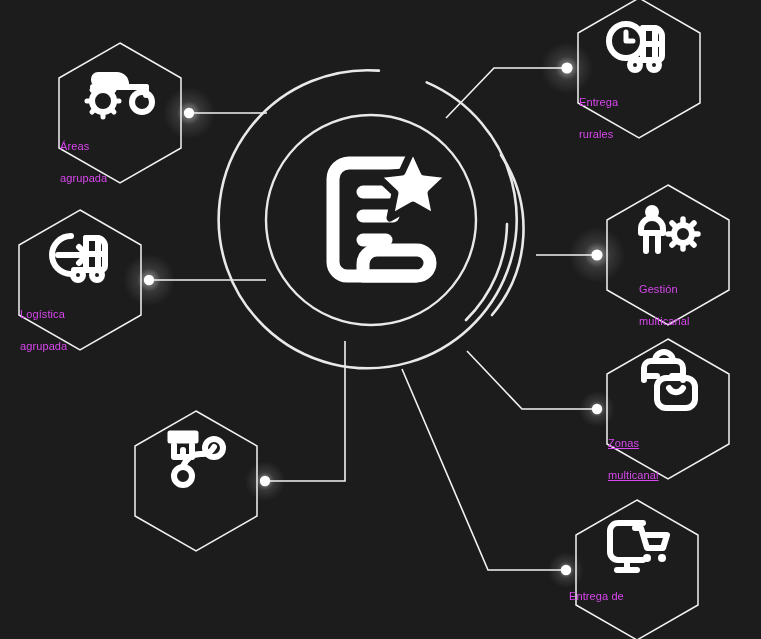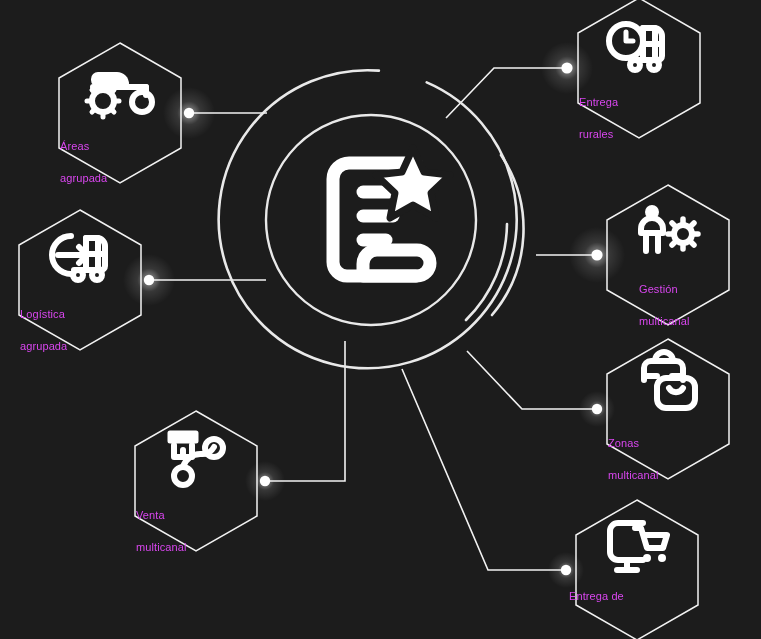--- a/index.html
+++ b/index.html
@@ -197,36 +197,32 @@
   <div class="node-label" style="left:60px; top:122px; width:120px;">
     <div>Áreas</div>
     <div>agrupada</div>
   </div>
 
   <div class="node-label" style="left:20px; top:290px; width:120px;">
     <div>Logística</div>
     <div>agrupada</div>
   </div>
 
-  <div class="node-label" style="left:136px; top:491px; width:120px;">
-    <div>Venta</div>
-    <div>multicanal</div>
-  </div>
 
   <div class="node-label" style="left:579px; top:78px; width:120px;">
     <div>Entrega</div>
     <div>rurales</div>
   </div>
 
   <div class="node-label" style="left:639px; top:265px; width:120px;">
     <div>Gestión</div>
     <div>multicanal</div>
   </div>
 
-  <div class="node-label" style="left:608px; top:419px; width:120px;">
+  <div class="node-label" style="left:608px; top:419px; width:120px;text-decoration:underline;">
     <div>Zonas</div>
     <div>multicanal</div>
   </div>
 
   <div class="node-label" style="left:569px; top:572px; width:136px;">
     <div>Entrega de</div>
   </div>
 
 </div>
 

